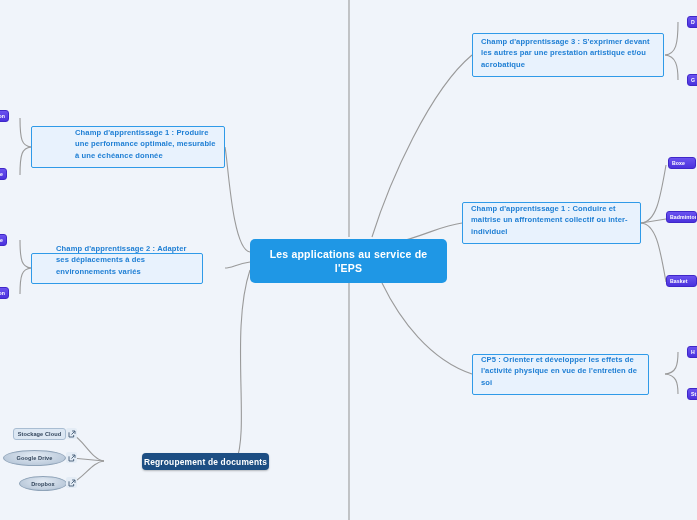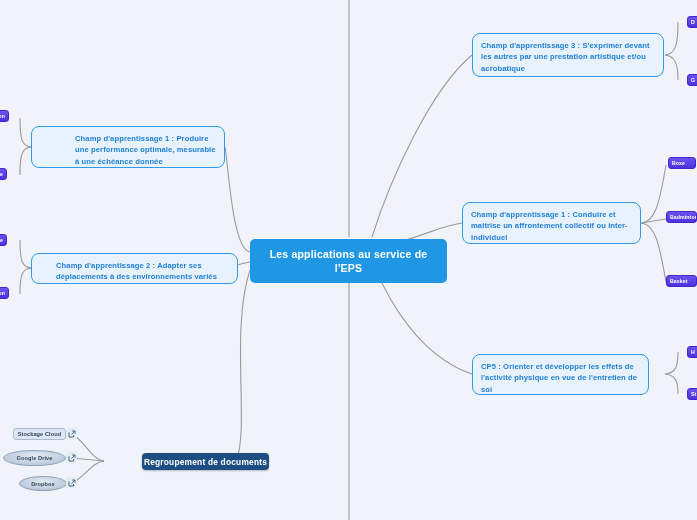--- a/index.html
+++ b/index.html
@@ -44,28 +44,28 @@
     display: flex;
     align-items: center;
     justify-content: center;
     padding: 6px 10px;
     letter-spacing: 0.2px;
   }
   
   .node-branch {
     background: #e8f2fd;
     border: 1.6px solid #2f9ae8;
-    border-radius: 8px;
+    border-radius: 2px;
     color: #1f7fd4;
     font-size: 7.6px;
     font-weight: bold;
     line-height: 1.5;
     padding: 6px 8px;
     display: flex;
-    align-items: flex-start;
+    align-items: flex-end;
     letter-spacing: 0.1px;
   }
   
   .node-dark {
     background: #1d4e83;
     color: #ffffff;
     border-radius: 4px;
     font-size: 8.4px;
     font-weight: bold;
     display: flex;
@@ -177,21 +177,21 @@
   </svg>
 
   <div class="node node-central" style="left:250px; top:239px; width:197px; height:44px;">
     <span>Les applications au service de l'EPS</span>
   </div>
 
   <div class="node node-branch" style="left:31px; top:126px; width:194px; height:42px;padding-left:43px;">
     <span>Champ d'apprentissage 1 : Produire une performance optimale, mesurable à une échéance donnée</span>
   </div>
 
-  <div class="node node-branch" style="left:31px; top:253px; width:207px; height:31px;padding-left:24px;">
+  <div class="node node-branch" style="left:31px; top:253px; width:172px; height:31px;padding-left:24px;">
     <span>Champ d'apprentissage 2 : Adapter ses déplacements à des environnements variés</span>
   </div>
 
   <div class="node node-branch" style="left:472px; top:33px; width:192px; height:44px;">
     <span>Champ d'apprentissage 3 : S'exprimer devant les autres par une prestation artistique et/ou acrobatique</span>
   </div>
 
   <div class="node node-branch" style="left:462px; top:202px; width:179px; height:42px;">
     <span>Champ d'apprentissage 1 : Conduire et maitrise un affrontement collectif ou inter-individuel</span>
   </div>

